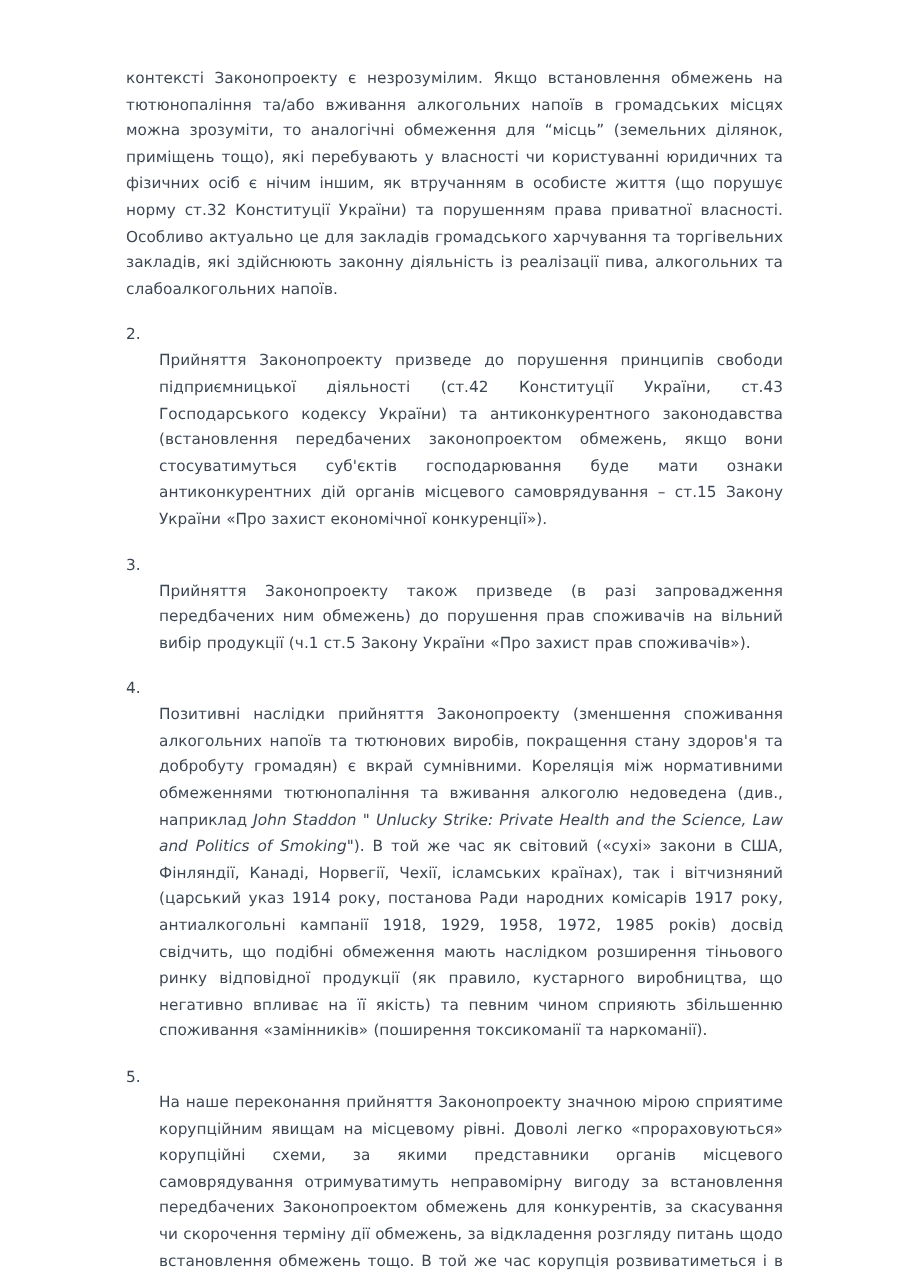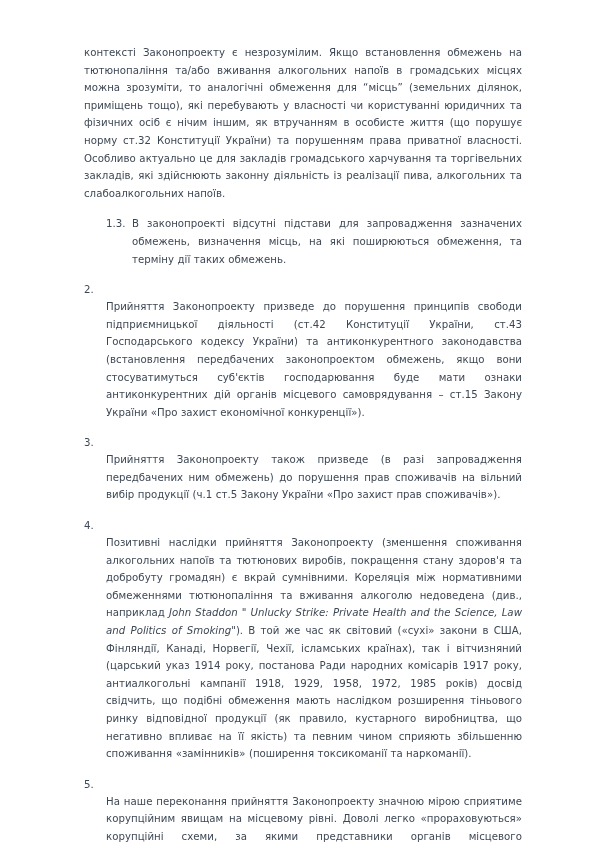--- a/index.html
+++ b/index.html
@@ -82,24 +82,20 @@
   }
 </style>
 </head>
 <body>
 
 <div id="page">
   <div class="doc-body">
 
     <p class="para-cont">контексті Законопроекту є незрозумілим. Якщо встановлення обмежень на тютюнопаління та/або вживання алкогольних напоїв в громадських місцях можна зрозуміти, то аналогічні обмеження для “місць” (земельних ділянок, приміщень тощо), які перебувають у власності чи користуванні юридичних та фізичних осіб є нічим іншим, як втручанням в особисте життя (що порушує норму ст.32 Конституції України) та порушенням права приватної власності. Особливо актуально це для закладів громадського харчування та торгівельних закладів, які здійснюють законну діяльність із реалізації пива, алкогольних та слабоалкогольних напоїв.</p>
 
-    <div class="sub-item">
-      <span class="marker">1.3.</span>
-      <span class="content">В законопроекті відсутні підстави для запровадження зазначених обмежень, визначення місць, на які поширюються обмеження, та терміну дії таких обмежень.</span>
-    </div>
 
     <div class="num-item">
       <span class="marker">2.</span>
       <span class="content">Прийняття Законопроекту призведе до порушення принципів свободи підприємницької діяльності (ст.42 Конституції України, ст.43 Господарського кодексу України) та антиконкурентного законодавства (встановлення передбачених законопроектом обмежень, якщо вони стосуватимуться суб'єктів господарювання буде мати ознаки антиконкурентних дій органів місцевого самоврядування – ст.15 Закону України «Про захист економічної конкуренції»).</span>
     </div>
 
     <div class="num-item">
       <span class="marker">3.</span>
       <span class="content">Прийняття Законопроекту також призведе (в разі запровадження передбачених ним обмежень) до порушення прав споживачів на вільний вибір продукції (ч.1 ст.5 Закону України «Про захист прав споживачів»).</span>
     </div>

